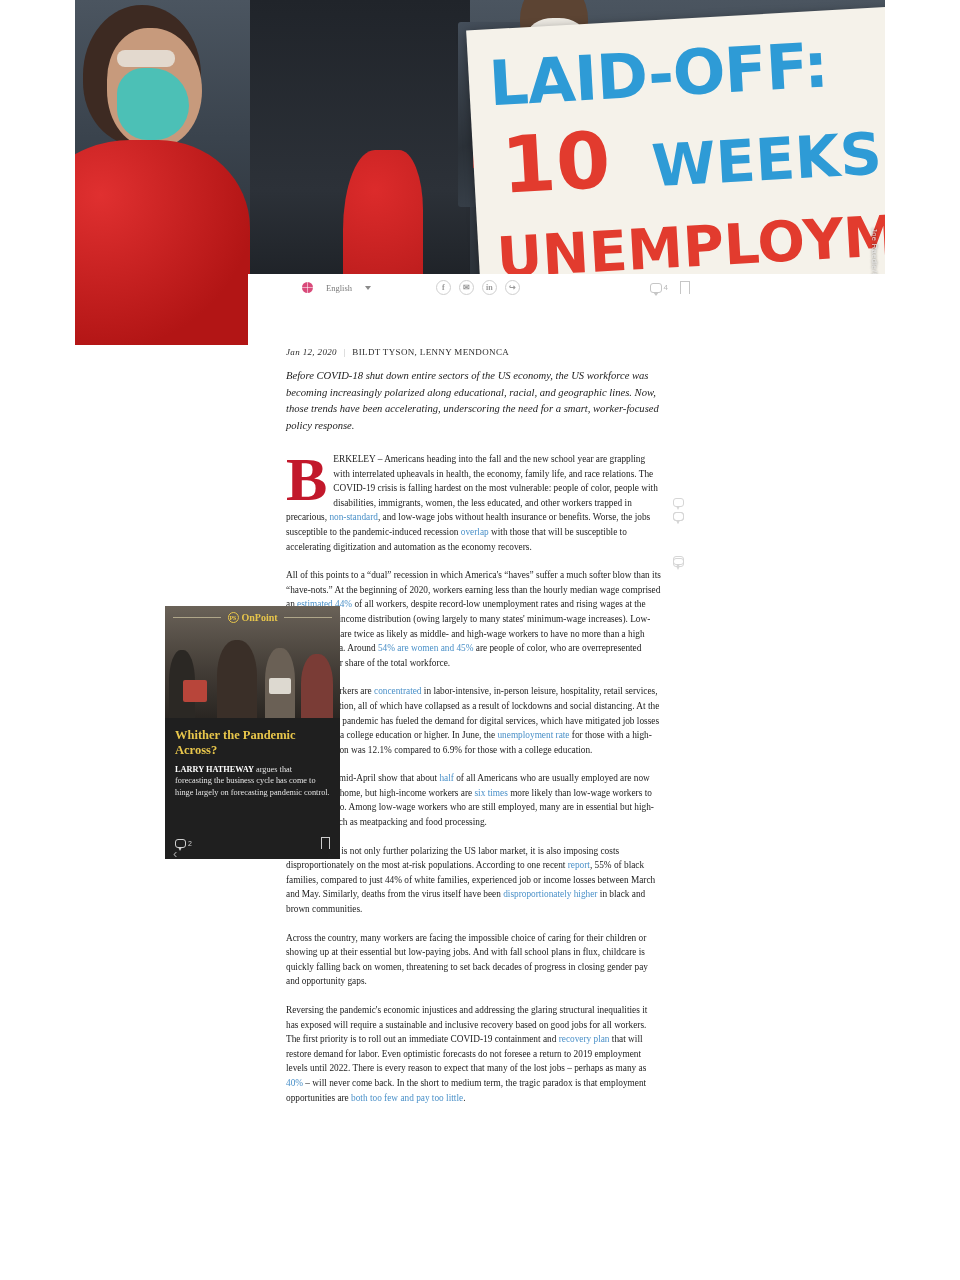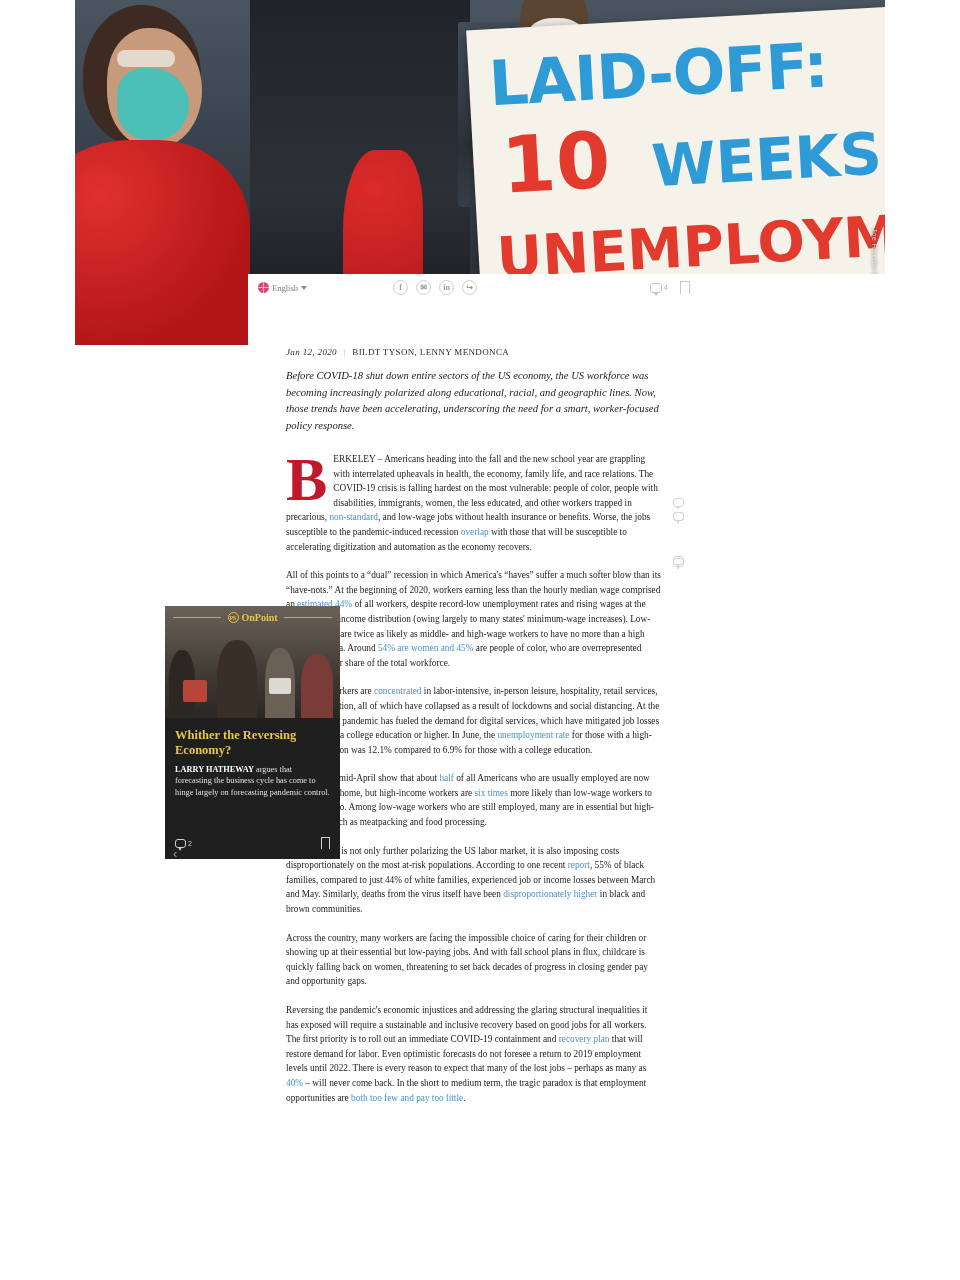--- a/index.html
+++ b/index.html
@@ -108,21 +108,21 @@
   
   .card {
     position:absolute; left:248px; top:274px; width:452px;
     background:#fff; min-height:1006px;
     z-index:5;
   }
   .card-top {
     height:27px; display:flex; align-items:center; padding:0 10px;
     border-bottom:0px solid #eee;
   }
-  .lang { display:flex; align-items:center; gap:3px; }
+  .lang { display:flex; align-items:center; gap:13px;margin-left:44px; }
   .globe {
     width:11px; height:11px; border-radius:50%;
     background:#d94a7a;
     position:relative; flex:none;
   }
   .globe::before{content:"";position:absolute;left:5px;top:0;width:1px;height:11px;background:rgba(255,255,255,.55);}
   .globe::after{content:"";position:absolute;left:0;top:5px;width:11px;height:1px;background:rgba(255,255,255,.55);}
   .lang-label { font-size:8.5px; color:#7b7b7b; font-family:"Liberation Serif", serif; }
   .chev { width:0;height:0;border-left:3.5px solid transparent;border-right:3.5px solid transparent;border-top:4px solid #8a8a8a; }
 
@@ -374,21 +374,21 @@
         <span class="circ">PS</span>
         <span>OnPoint</span>
       </div>
       <div class="fig" style="left:4px;top:44px;width:26px;height:70px;background:#2b2824;"></div>
       <div class="fig" style="left:52px;top:34px;width:40px;height:80px;background:#3a2f28;"></div>
       <div class="fig" style="left:100px;top:42px;width:30px;height:72px;background:#6a6055;"></div>
       <div class="fig" style="left:136px;top:48px;width:32px;height:66px;background:#7a3c36;"></div>
       <div class="fig" style="left:18px;top:74px;width:24px;height:22px;background:#b8453a;border-radius:2px;"></div>
       <div class="fig" style="left:104px;top:72px;width:22px;height:16px;background:#ddd9d0;border-radius:2px;"></div>
     </div>
-    <div class="promo-title">Whither the Reversing Economy?</div>
+    <div class="promo-title">Whither the Pandemic Across?</div>
     <div class="promo-desc"><b>LARRY HATHEWAY</b><span> argues that forecasting the business cycle has come to hinge largely on forecasting pandemic control.</span></div>
     <div class="promo-foot">
       <span class="promo-cmt">
         <span class="pbub"></span>
         <span>2</span>
       </span>
       <span class="pbmk"></span>
     </div>
   </div>
   <div class="promo-nav">

